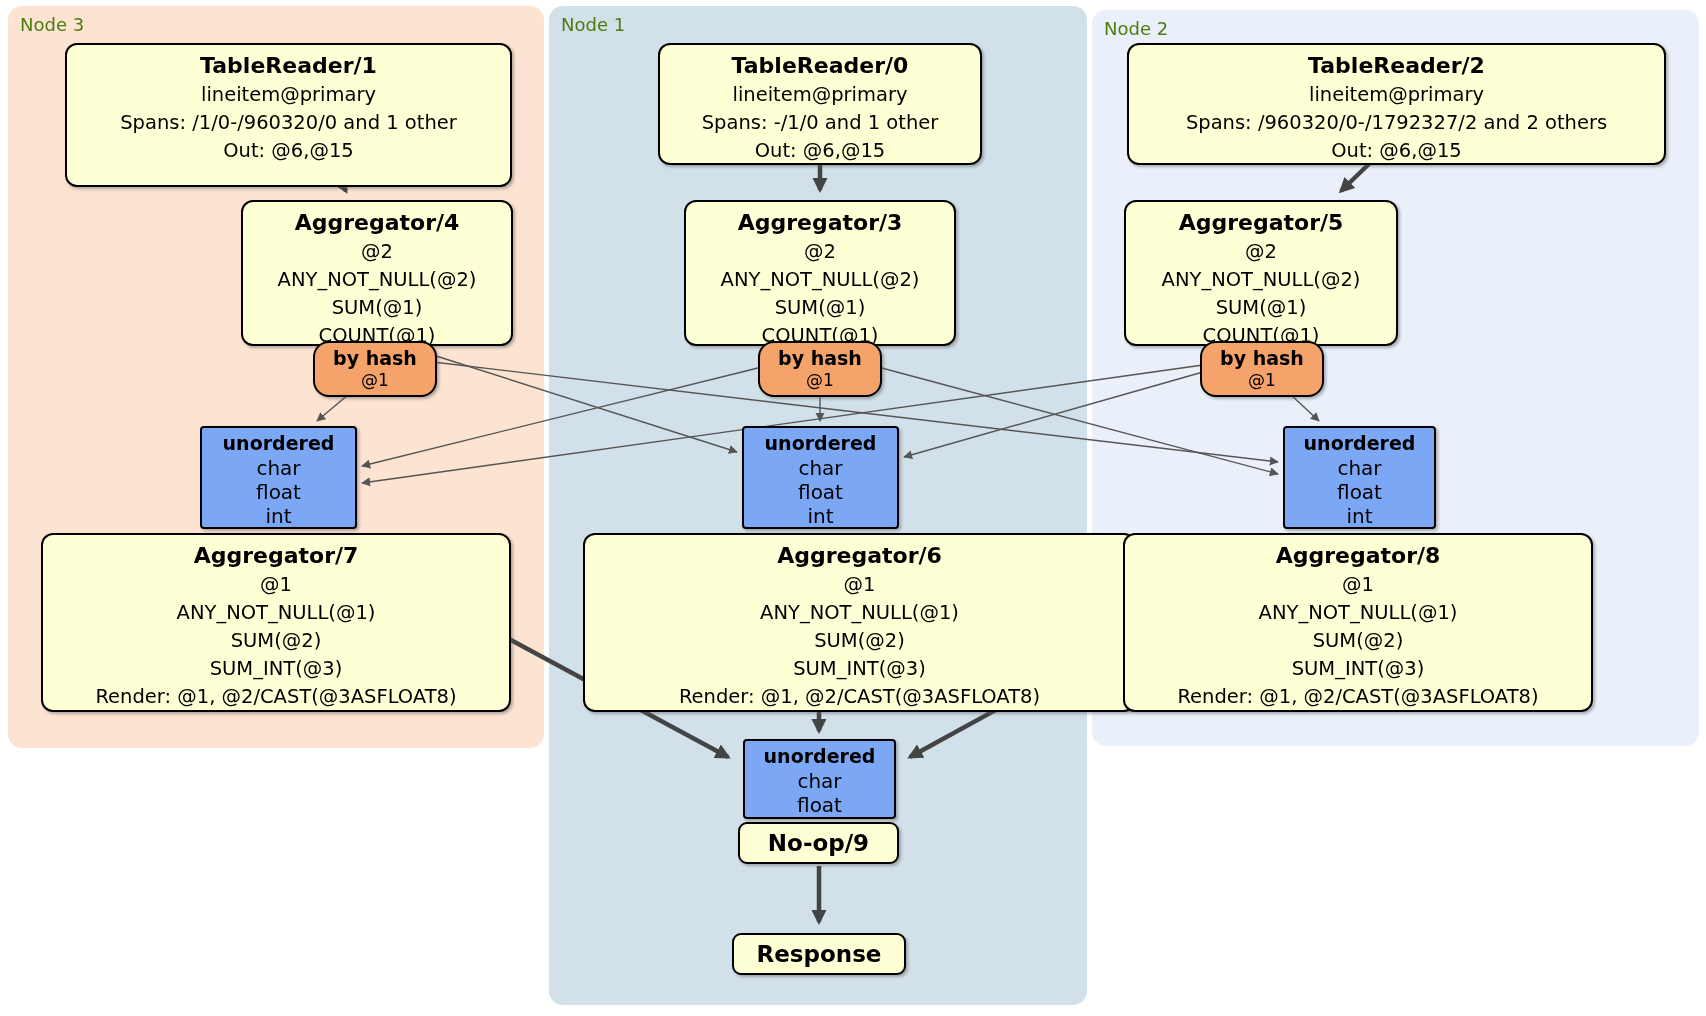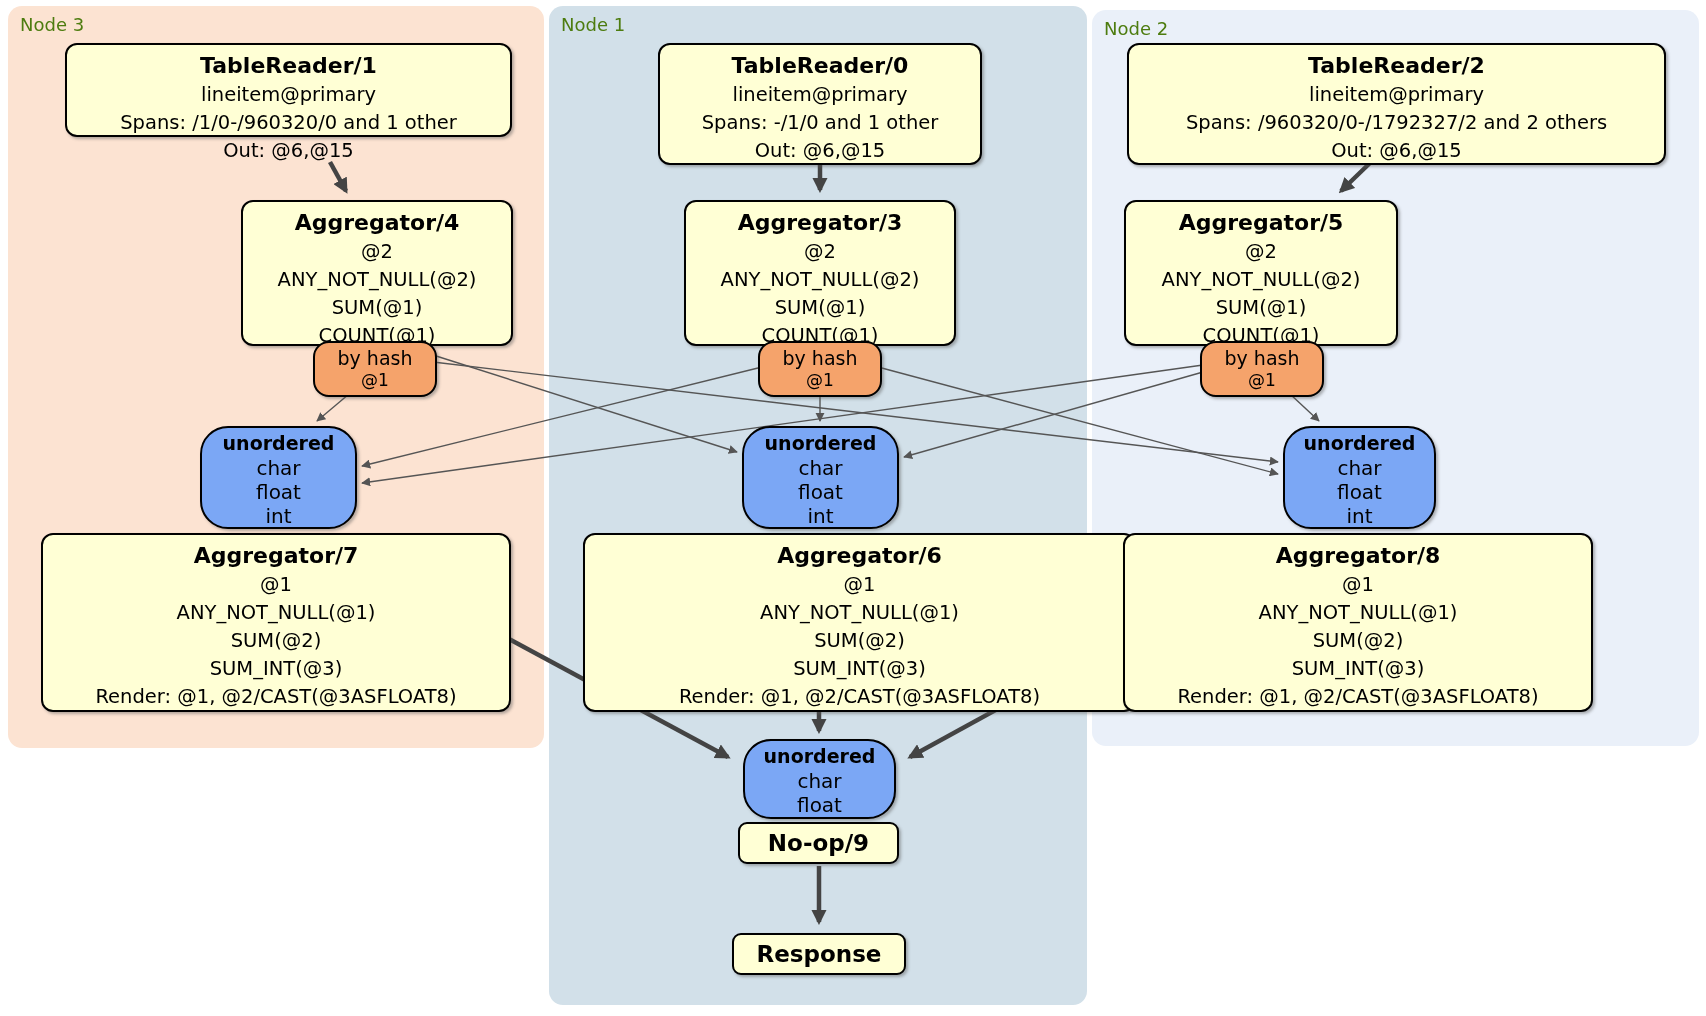--- a/index.html
+++ b/index.html
@@ -10,23 +10,23 @@
   .region-label{position:absolute;left:12px;top:8px;font-size:18px;color:#4d7c0f;}
 
   #edges{position:absolute;left:0;top:0;width:1706px;height:1016px;z-index:2;}
 
   .box{position:absolute;z-index:3;border:2px solid #000;text-align:center;
        box-shadow:2px 2px 3px rgba(90,90,90,0.45);box-sizing:border-box;}
   .proc{border-radius:12px;padding-top:6px;}
   .proc .title{font-size:22px;font-weight:bold;line-height:30px;}
   .proc .line{font-size:19.5px;line-height:28px;white-space:nowrap;}
   .router{border-radius:16px;padding-top:4px;}
-  .router .title{font-size:19px;font-weight:normal;line-height:23px;}
+  .router .title{font-size:19px;font-weight:bold;line-height:23px;}
   .router .line{font-size:17px;line-height:21px;}
-  .sync{border-radius:28px;padding-top:3px;}
+  .sync{border-radius:4px;padding-top:3px;}
   .sync .title{font-size:19px;font-weight:bold;line-height:25px;}
   .sync .line{font-size:20px;line-height:24px;}
   .mini{border-radius:9px;display:flex;align-items:center;justify-content:center;}
   .mini .title{font-size:23px;font-weight:bold;}
 
   .wire{stroke:#555;stroke-width:1.4;fill:none;}
   .flow{stroke:#444;stroke-width:4.5;fill:none;}
 </style>
 </head>
 <body>
@@ -65,21 +65,21 @@
 
     <path class="flow" marker-end="url(#mb)" d="M330,162 L346,191"></path>
     <path class="flow" marker-end="url(#mb)" d="M820,162 L820,190"></path>
     <path class="flow" marker-end="url(#mb)" d="M1371,162 L1341,191"></path>
     <path class="flow" marker-end="url(#mb)" d="M509,639 L728,757"></path>
     <path class="flow" marker-end="url(#mb)" d="M819,710 L819,731"></path>
     <path class="flow" marker-end="url(#mb)" d="M1125,639 L910,757"></path>
     <path class="flow" marker-end="url(#mb)" d="M819,866 L819,922"></path>
   </svg>
 
-  <div class="box proc" style="left: 65px; top: 43px; width: 447px; height: 94px; background-color: rgb(255, 255, 213);">
+  <div class="box proc" style="left: 65px; top: 43px; width: 447px; height: 144px; background-color: rgb(255, 255, 213);">
     <div class="title">TableReader/1</div>
     <div class="line">lineitem@primary</div>
     <div class="line">Spans: /1/0-/960320/0 and 1 other</div>
     <div class="line">Out: @6,@15</div>
   </div>
   <div class="box proc" style="left: 658px; top: 43px; width: 324px; height: 122px; background-color: rgb(255, 255, 213);">
     <div class="title">TableReader/0</div>
     <div class="line">lineitem@primary</div>
     <div class="line">Spans: -/1/0 and 1 other</div>
     <div class="line">Out: @6,@15</div>

